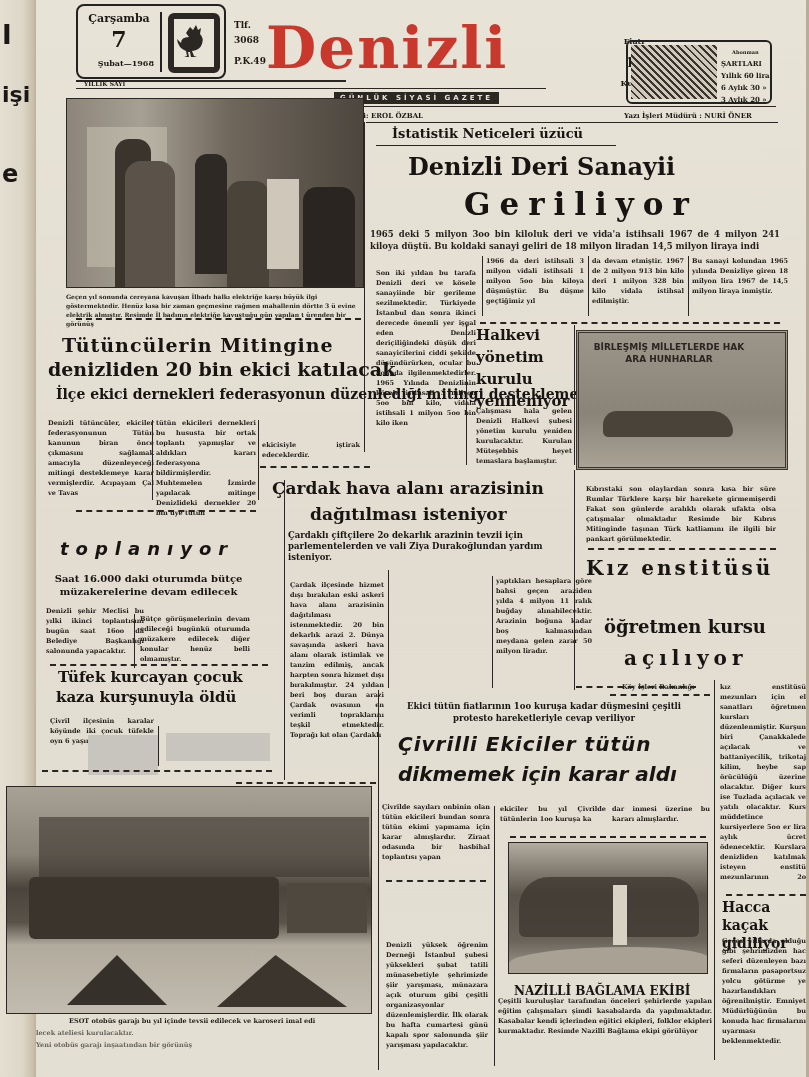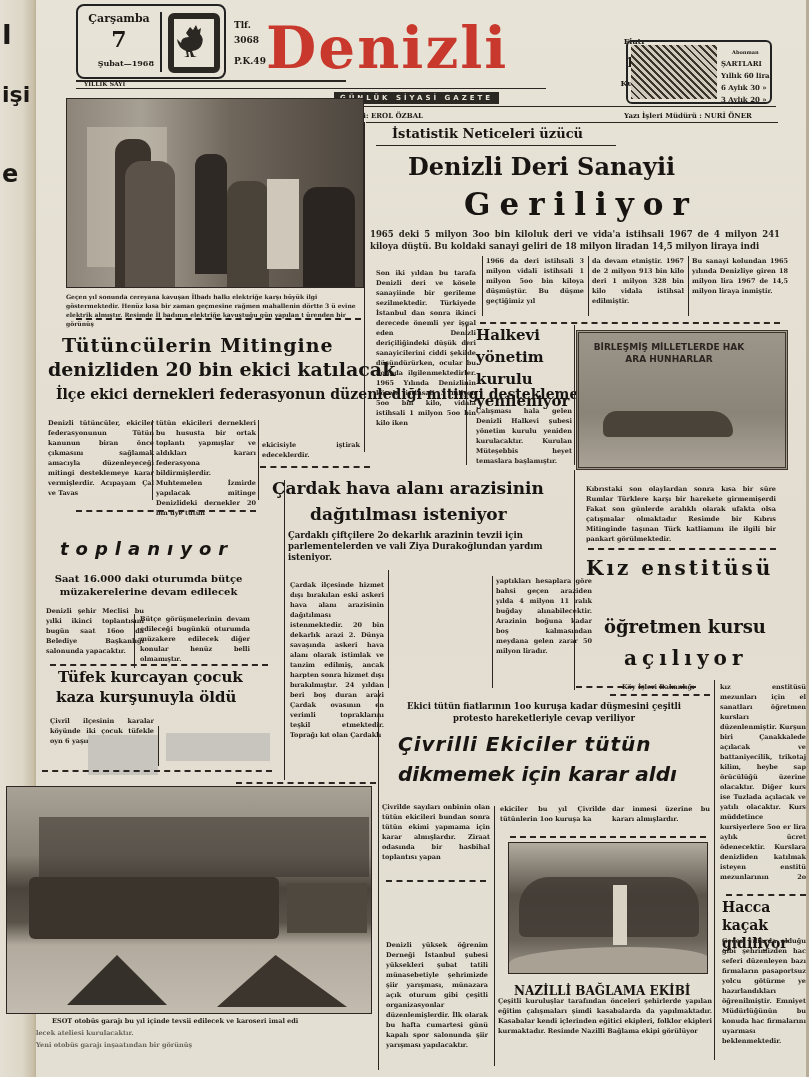--- a/index.html
+++ b/index.html
@@ -222,18 +222,18 @@
   <div class="txt" style="left:462px;top:996px;width:214px;">Çeşitli kuruluşlar tarafından önceleri şehirlerde yapılan eğitim çalışmaları şimdi kasabalarda da yapılmaktadır. Kasabalar kendi içlerinden eğitici ekipleri, folklor ekipleri kurmaktadır. Resimde Nazilli Bağlama ekipi görülüyor</div>
 
   <div class="dash" style="left:200px;top:782px;width:140px;"></div>
   <div class="photo" style="left:-30px;top:786px;width:366px;height:228px;background:linear-gradient(180deg,#a8a195 0%,#8a8377 30%,#4a443c 45%,#5a534a 60%,#b1aa9d 70%,#c2bbaf 100%);">
     <div class="shade" style="left:32px;top:30px;width:330px;height:60px;background:#3b352e;opacity:.6;"></div>
     <div class="shade" style="left:22px;top:90px;width:250px;height:62px;background:#3a342d;border-radius:6px;"></div>
     <div class="shade" style="left:280px;top:96px;width:80px;height:50px;background:#4e483f;"></div>
     <div class="shade" style="left:60px;top:168px;width:100px;height:50px;background:#35302a;clip-path:polygon(0 100%,50% 0,100% 100%);"></div>
     <div class="shade" style="left:210px;top:168px;width:130px;height:52px;background:#3b352e;clip-path:polygon(0 100%,45% 0,100% 100%);"></div>
   </div>
-  <div class="cap" style="left:16px;top:1016px;width:340px;">ESOT otobüs garajı bu yıl içinde tevsii edilecek ve karoseri imal edi</div>
+  <div class="cap" style="left:0px;top:1016px;width:340px;padding-left:33px;">ESOT otobüs garajı bu yıl içinde tevsii edilecek ve karoseri imal edi</div>
   <div class="cap" style="left:0;top:1028px;width:340px;color:#6b655d;">lecek ateliesi kurulacaktır.</div>
   <div class="cap" style="left:0px;top:1040px;width:340px;color:#6b655d;">Yeni otobüs garajı inşaatından bir görünüş</div>
 
   <div class="vr" style="left:770px;top:0;height:1077px;background:#b8ad98;width:3px;"></div>
 </div>
 
 </body></html>

